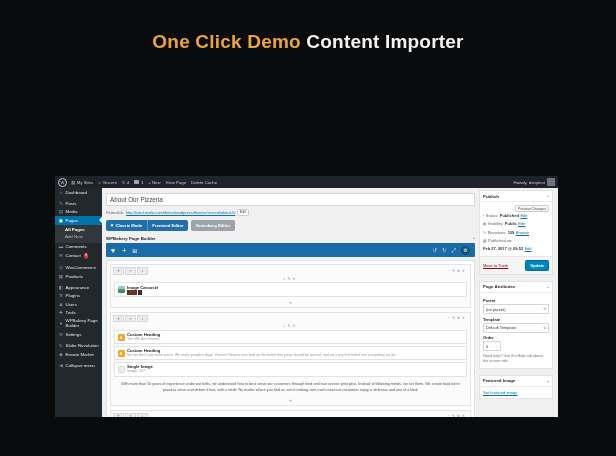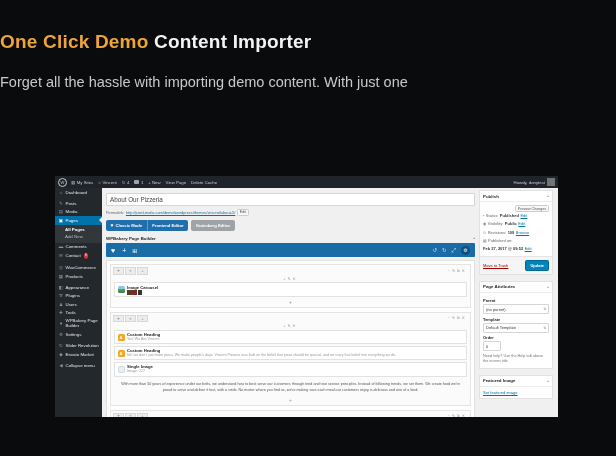--- a/index.html
+++ b/index.html
@@ -1,19 +1,19 @@
 <!DOCTYPE html>
 <html><head>
 <meta charset="utf-8">
 <style>
   html,body{margin:0;padding:0;}
   body{width:616px;height:456px;background:#0a0b0c;font-family:"Liberation Sans",sans-serif;position:relative;overflow:hidden;}
 
   
-  .hero{text-align:left;padding-top:31px;}
+  .hero{text-align:center;padding-top:31px;}
   .hero-title{font-size:19px;font-weight:bold;color:#f3f3f3;letter-spacing:.2px;}
   .hero-title .accent{color:#eda43b;}
   .hero-sub{margin-top:16px;font-size:14.5px;line-height:27px;color:#c9c9c9;}
 
   
   .shot{position:absolute;left:55px;top:176px;width:503px;height:241px;background:#f0f0f1;overflow:hidden;color:#333;}
 
   
   .abar{position:absolute;left:0;top:0;right:0;height:12px;background:#1f242a;display:flex;align-items:center;color:#c8cbce;font-size:4.3px;padding:0 3px;box-sizing:border-box;}
   .ab{display:flex;align-items:center;gap:1.5px;margin-right:5px;white-space:nowrap;}
@@ -106,21 +106,20 @@
 </style>
 </head>
 <body>
 
 <div class="hero">
   <div class="hero-title">
     <span class="accent">One Click Demo</span>
     <span>Content Importer</span>
   </div>
   <div class="hero-sub">
-    <div>Forget all the hassle with importing demo content. With just one</div>
   </div>
 </div>
 
 <div class="shot">
 
   <div class="abar">
     <span class="wplogo">W</span>
     <span class="ab">
       <span class="ab-ico">▦</span>
       <span>My Sites</span>

